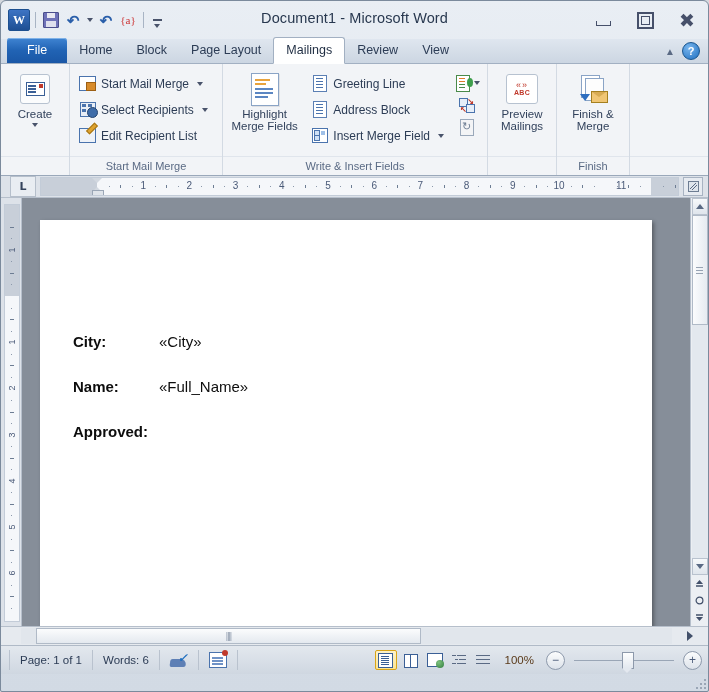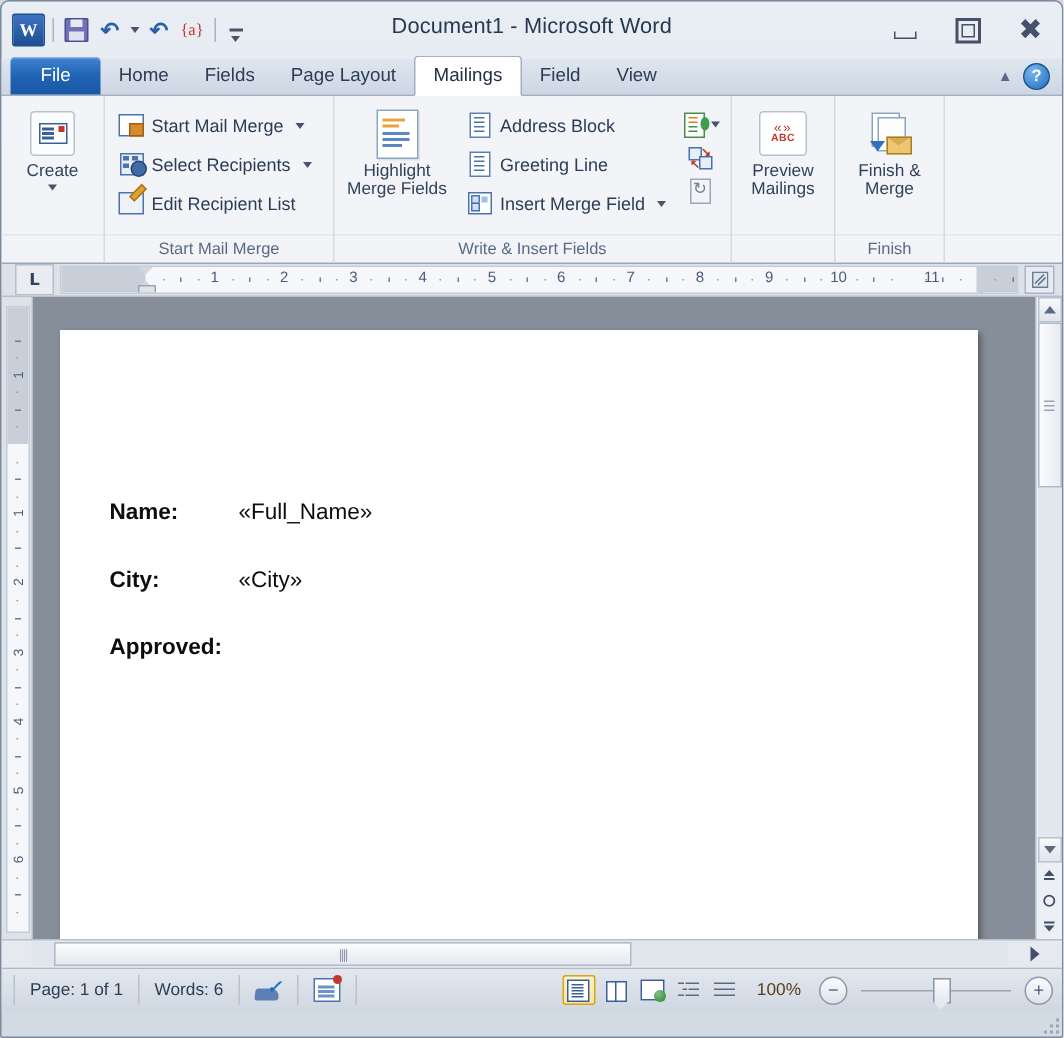--- a/index.html
+++ b/index.html
@@ -345,24 +345,24 @@
         </div>
       <div class="wc">
           <span class="wc-close">✖</span>
         </div>
     </div>
   </div>
 
   <div class="tabstrip">
     <div class="tab file">File</div>
     <div class="tab">Home</div>
-    <div class="tab">Fields</div>
+    <div class="tab">Block</div>
     <div class="tab">Page Layout</div>
     <div class="tab active">Mailings</div>
-    <div class="tab">Field</div>
+    <div class="tab">Review</div>
     <div class="tab">View</div>
     <div class="helpgrp">
       <span class="minribbon">▲</span>
       <span class="helpbtn">?</span>
     </div>
   </div>
 
   <div class="ribbon">
 
     <div class="rgroup" style="width:68px">
@@ -423,27 +423,27 @@
             </span>
           </div>
           <div class="bl">Highlight</div>
           <div class="bl" style="margin-top:0">Merge Fields</div>
         </div>
         <div class="smalllist" style="margin-left:6px">
           <div class="sbtn">
             <span class="si">
                 <span class="ic-doc"></span>
               </span>
-            <span class="sl">Address Block</span>
+            <span class="sl">Greeting Line</span>
           </div>
           <div class="sbtn">
             <span class="si">
                 <span class="ic-doc"></span>
               </span>
-            <span class="sl">Greeting Line</span>
+            <span class="sl">Address Block</span>
           </div>
           <div class="sbtn">
             <span class="si">
                 <span class="ic-merge"></span>
               </span>
             <span class="sl">Insert Merge Field</span>
             <span class="scaret"></span>
           </div>
         </div>
         <div class="tinycol">
@@ -613,26 +613,26 @@
           <i class="vdot" style="top: 379.75px;"></i>
           <i class="vtick" style="top: 391.3px;"></i>
           <i class="vdot" style="top: 402.85px;"></i>
         </div>
     </div>
 
     <div class="canvas">
       <div class="page">
         <div class="doctext">
           <div class="drow">
+            <span class="dlabel">City:</span>
+            <span class="dfield">«City»</span>
+          </div>
+          <div class="drow">
             <span class="dlabel">Name:</span>
             <span class="dfield">«Full_Name»</span>
-          </div>
-          <div class="drow">
-            <span class="dlabel">City:</span>
-            <span class="dfield">«City»</span>
           </div>
           <div class="drow">
             <span class="dlabel">Approved:</span>
           </div>
         </div>
       </div>
     </div>
 
     <div class="vscroll">
       <div class="sbarrow">

